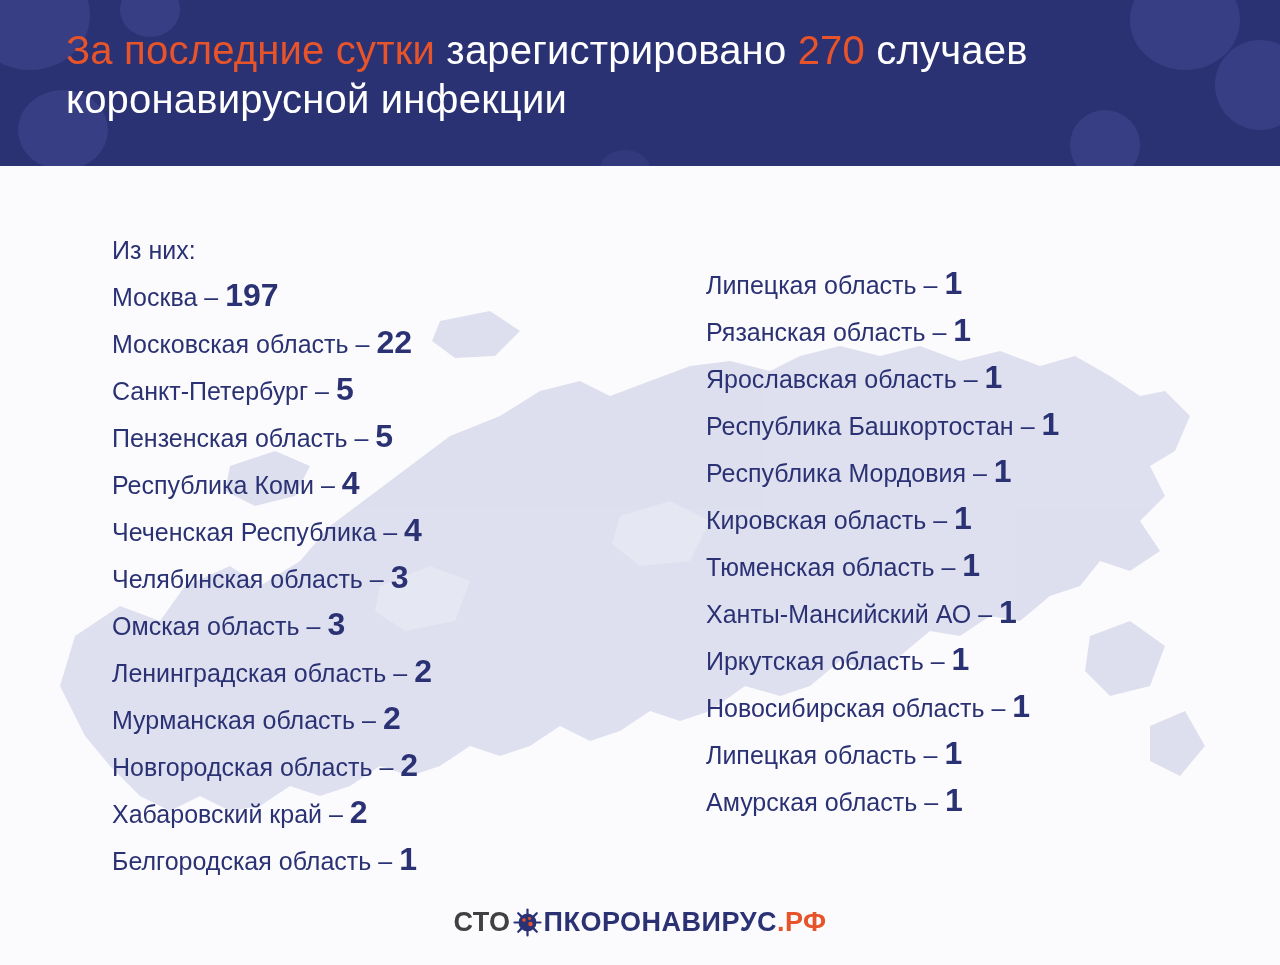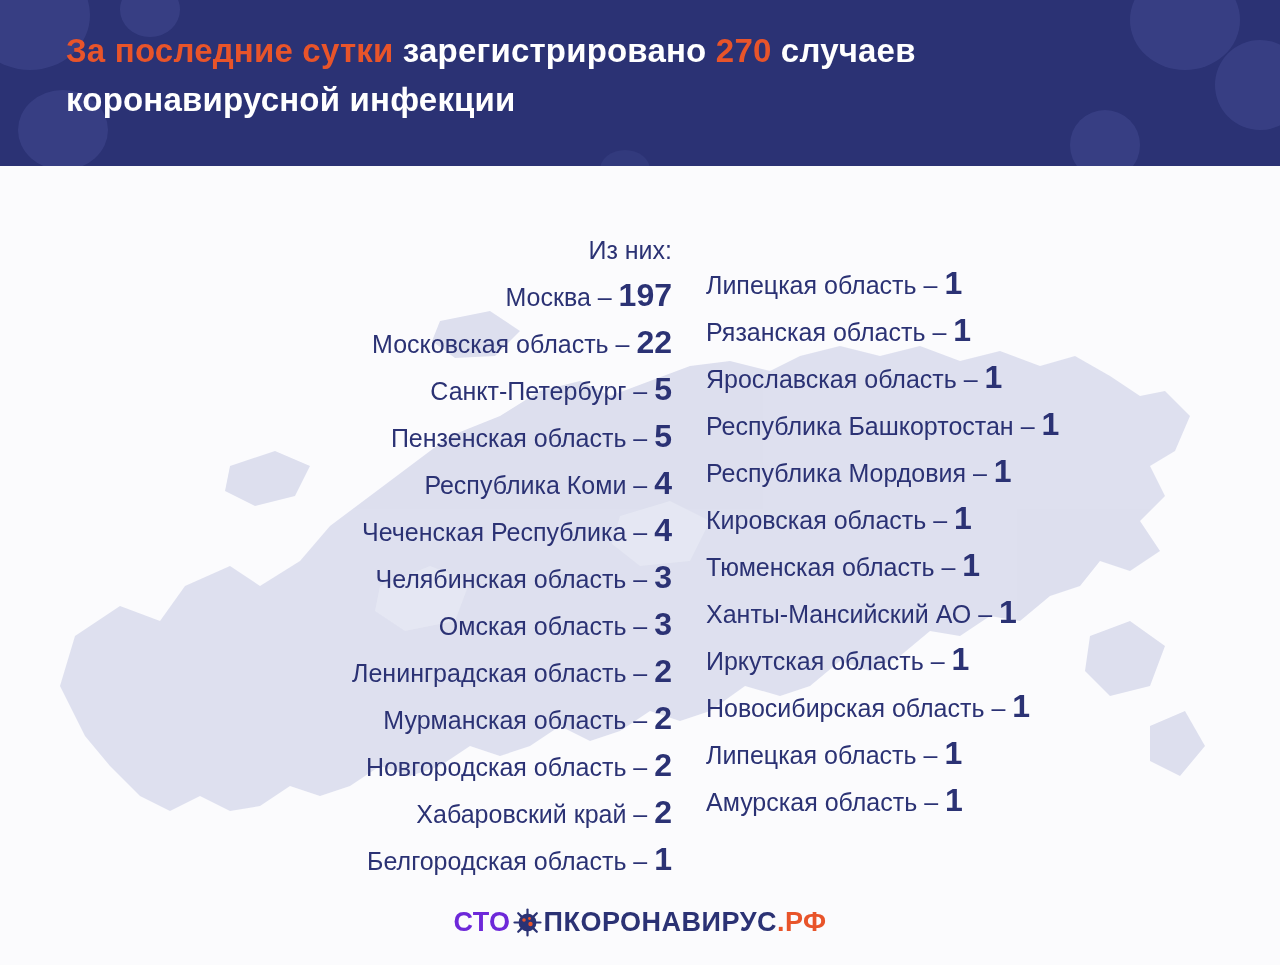--- a/index.html
+++ b/index.html
@@ -40,23 +40,23 @@
     background: #3a4186;
     border-radius: 50%;
     opacity: .85;
   }
   .header-title {
     position: absolute;
     left: 66px;
     top: 26px;
     width: 1130px;
     color: #ffffff;
-    font-size: 33px;
+    font-size: 40px;
     line-height: 49px;
-    font-weight: bold;
+    font-weight: normal;
     letter-spacing: .2px;
   }
   .header-title .accent { color: #e8542a; }
 
   
   .map-bg {
     position: absolute;
     left: 0;
     top: 166px;
     width: 1280px;
@@ -71,21 +71,21 @@
     position: absolute;
     left: 0;
     top: 166px;
     width: 1280px;
     height: 740px;
   }
   .col {
     position: absolute;
     top: 0;
   }
-  .col-left { left: 112px; width: 560px; text-align: right; }
+  .col-left { left: 112px; width: 560px; }
   .col-right { left: 706px; width: 520px; }
 
   .intro {
     font-size: 25px;
     line-height: 45px;
     color: #2b3274;
     height: 45px;
     margin-top: 62px;
   }
   .col-right .list { margin-top: 95px; }
@@ -114,21 +114,21 @@
     align-items: center;
     justify-content: center;
   }
   .logo {
     display: flex;
     align-items: center;
     font-size: 27px;
     font-weight: bold;
     letter-spacing: .5px;
   }
-  .logo .sto { color: #6d28d9; }
+  .logo .sto { color: #404040; }
   .logo .korona { color: #2b3274; }
   .logo .rf { color: #e8542a; }
   .virus-icon {
     position: relative;
     width: 31px;
     height: 31px;
     margin: 0 1px 0 1px;
     display: inline-block;
     vertical-align: middle;
   }

